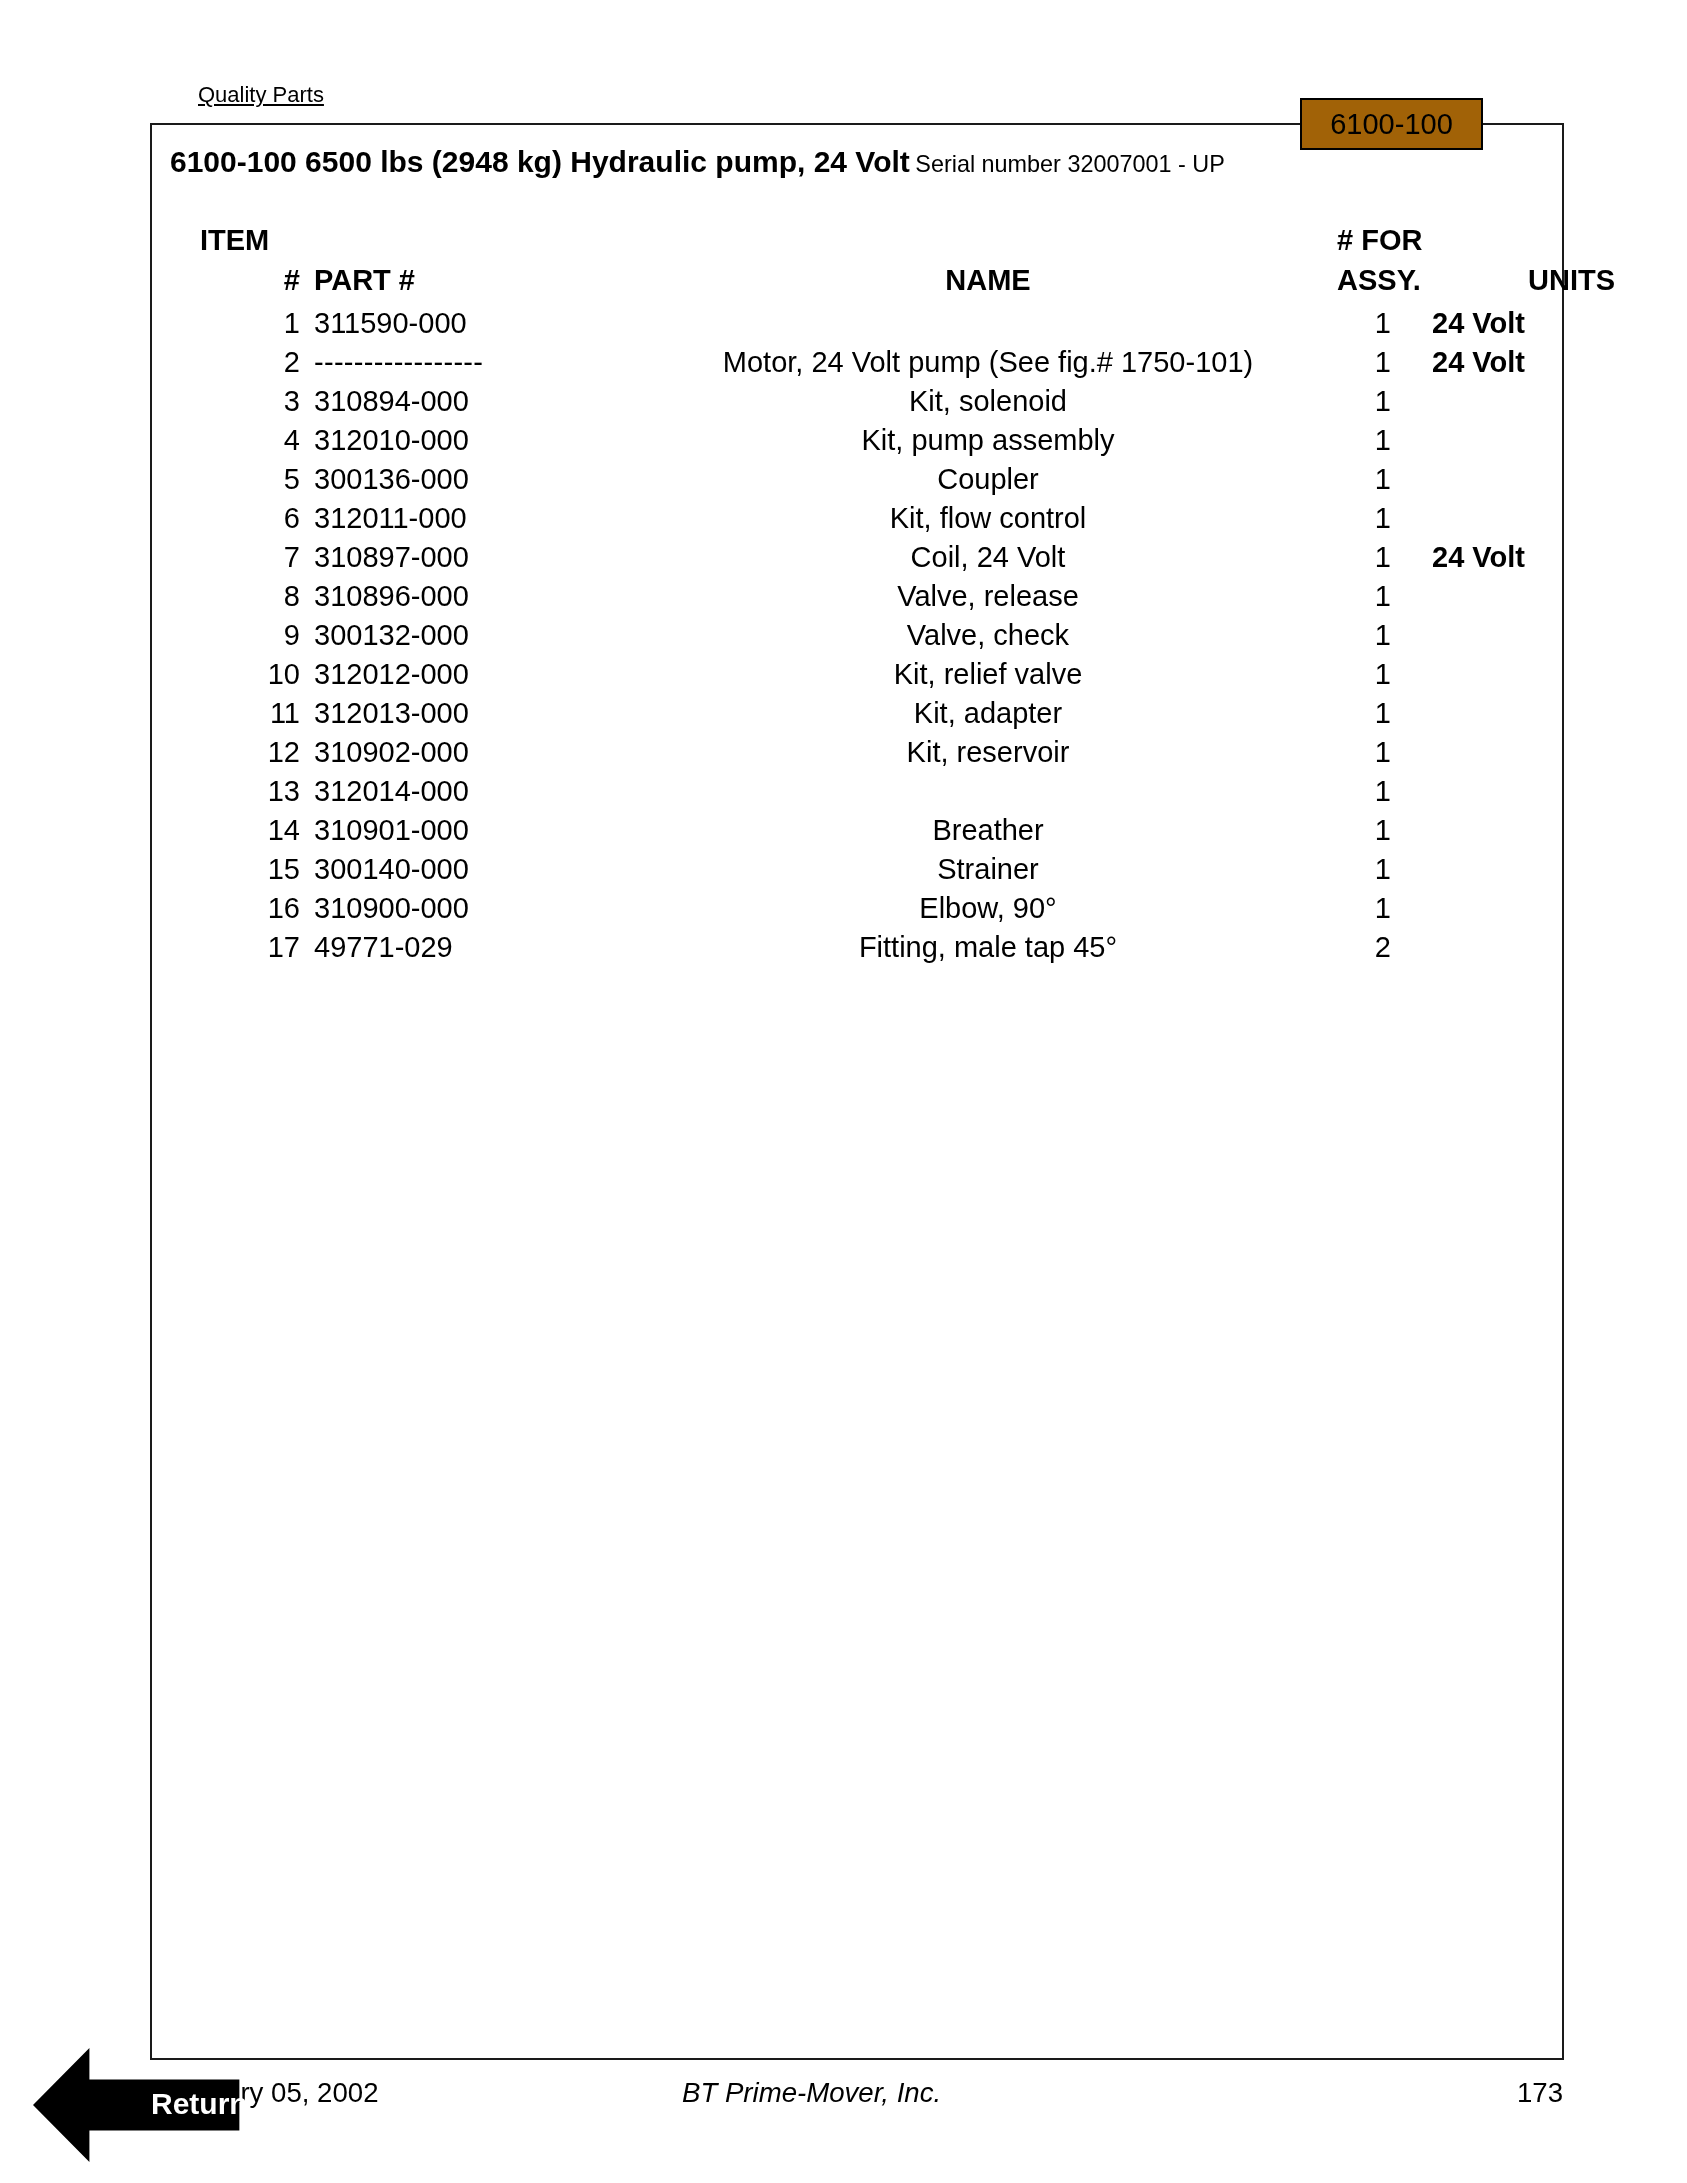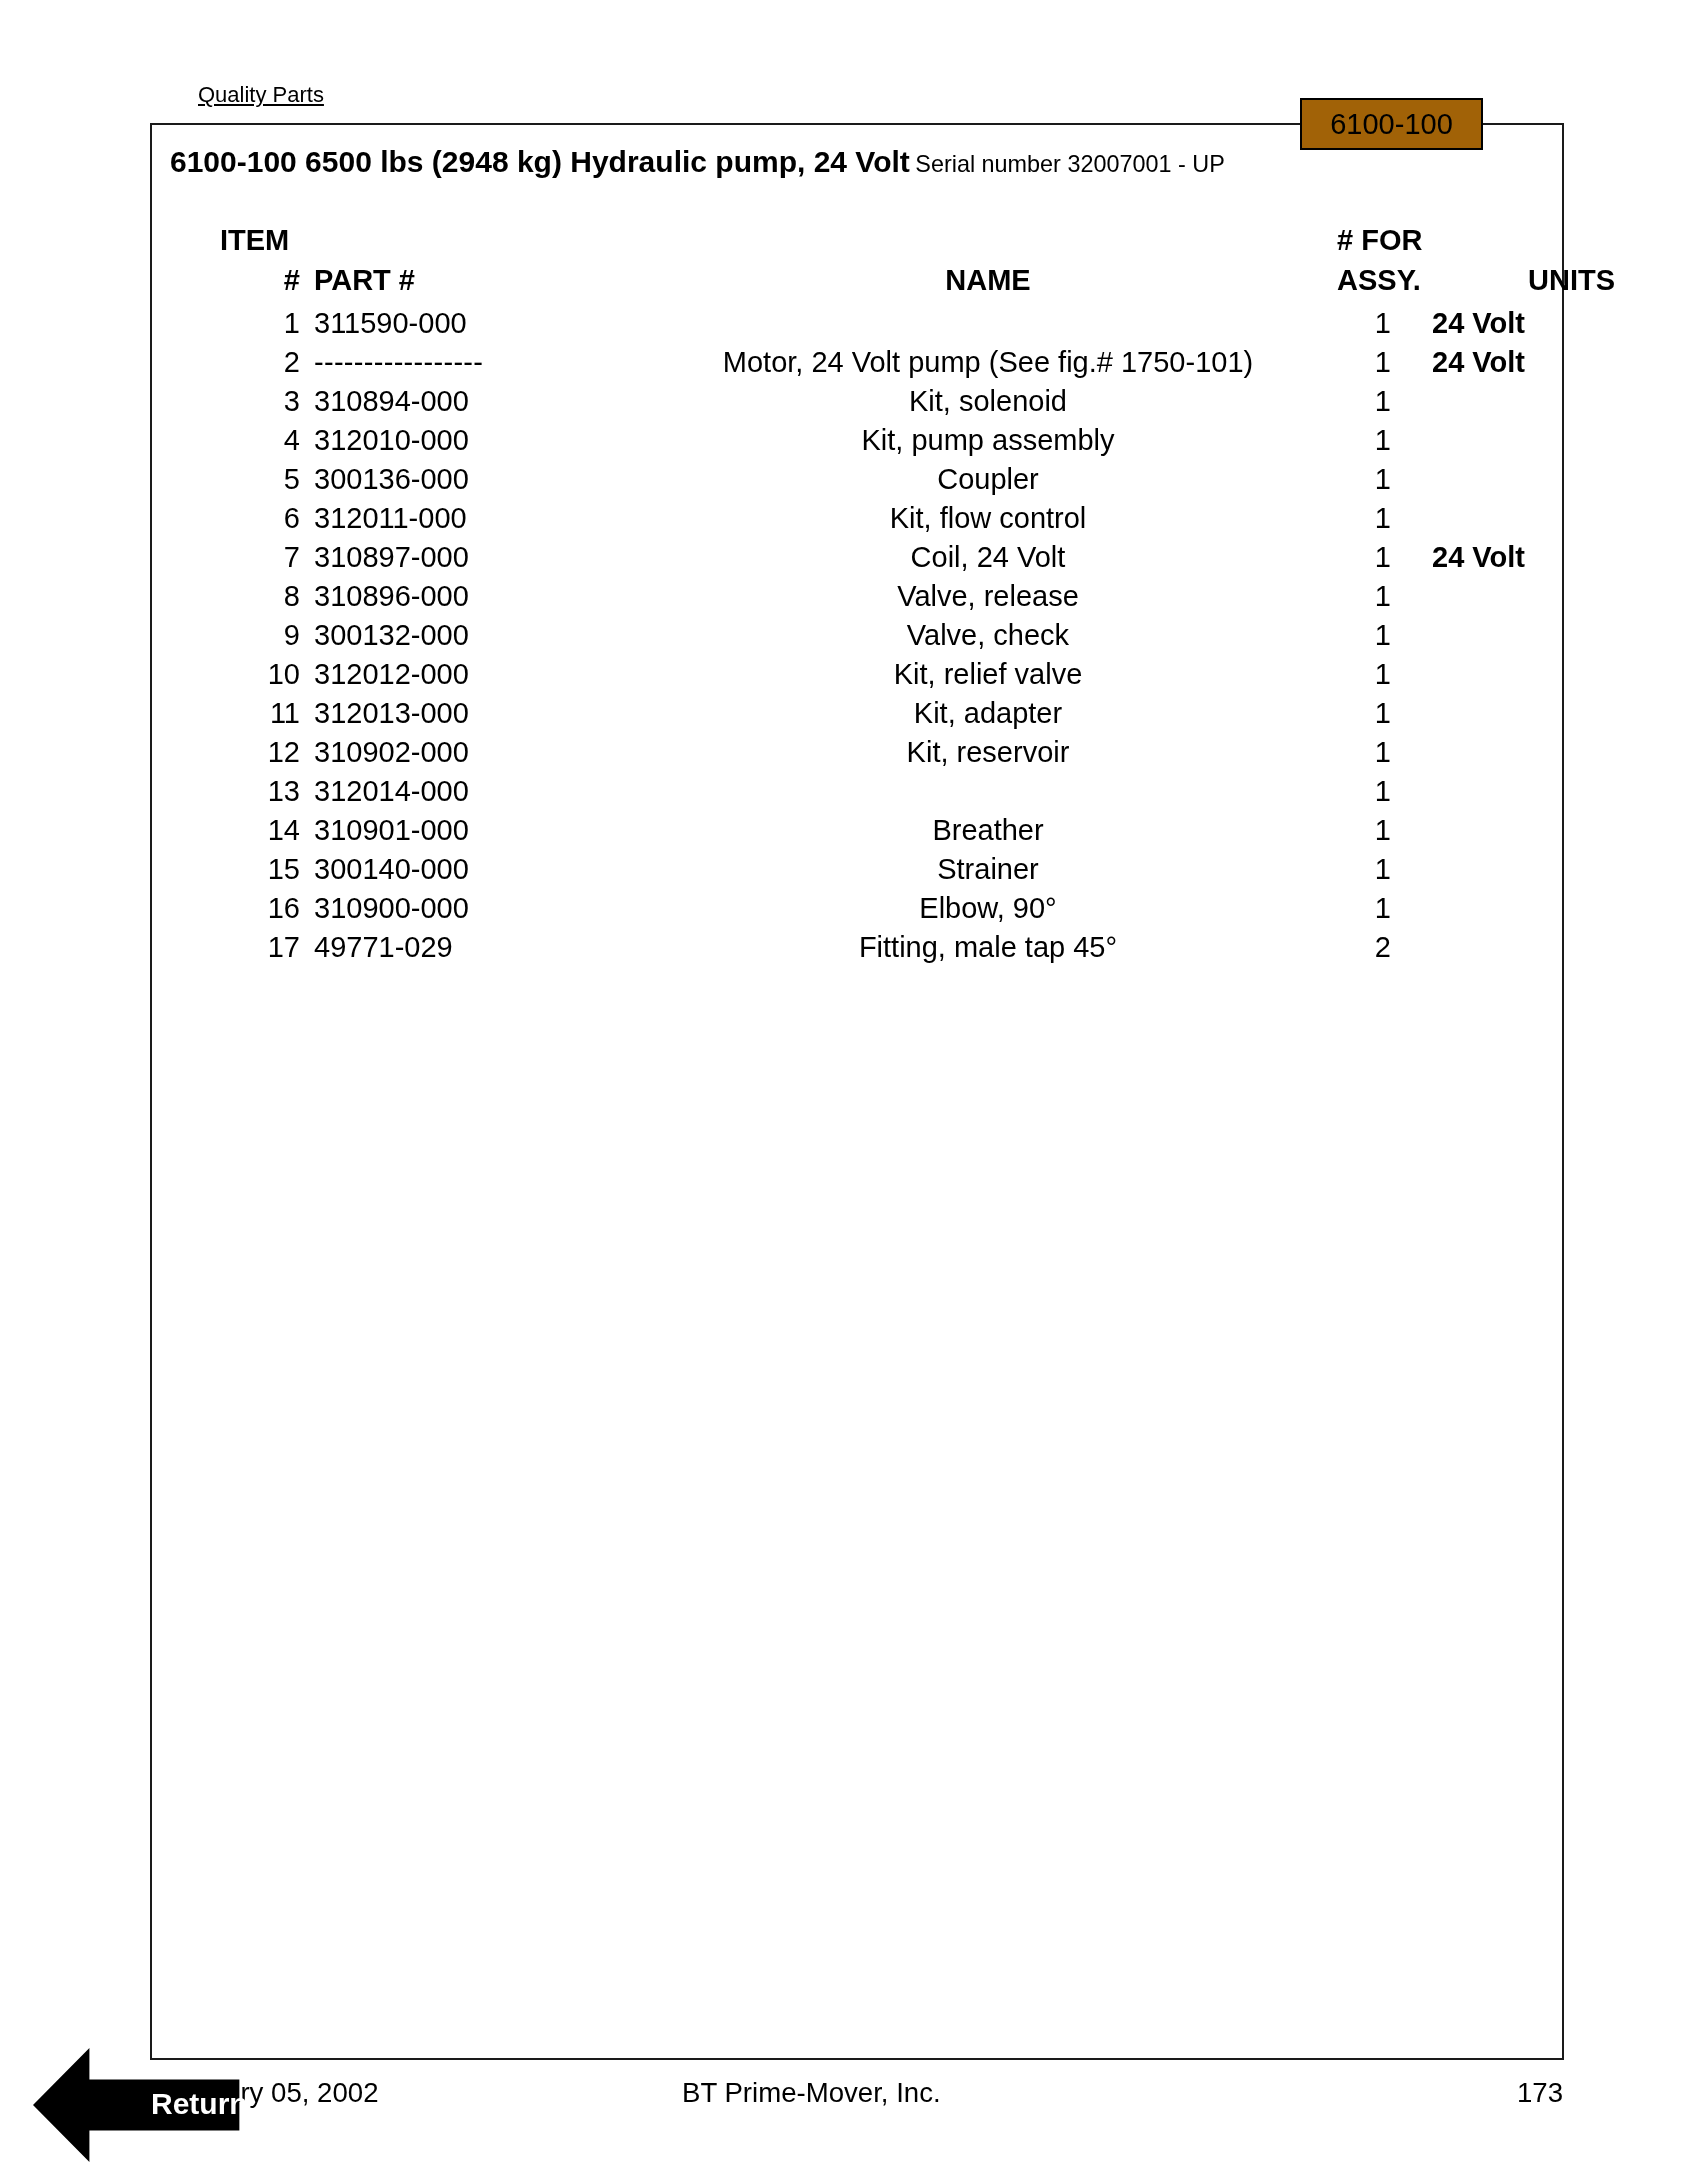--- a/index.html
+++ b/index.html
@@ -103,21 +103,21 @@
   .c-name  { left: 535px; width: 606px; text-align: center;  }
   .c-assy  { left: 1020px; width: 221px; text-align: right; }
   .c-units { left: 1282px; width: 207px; text-align: left; font-weight: bold; }
 
   
   .hdr .c-item, .hdr .c-part, .hdr .c-name,
   .hdr .c-assy, .hdr .c-units {
     font-weight: bold;
     font-size: 29px;
   }
-  .hdr-row-1 .c-item { left: 50px; width: 124px; text-align: left; margin-left: 20px; }
+  .hdr-row-1 .c-item { left: 50px; width: 124px; text-align: left; }
   .hdr-row-1 .c-assy { left: 1187px; width: 221px; text-align: left; }
   .hdr-row-2 .c-item { left: 55px; width: 95px; text-align: right; }
   .hdr-row-2 .c-part { left: 164px; }
   .hdr-row-2 .c-assy { left: 1187px; width: 221px; text-align: left; }
   .hdr-row-2 .c-units { left: 1378px; width: 207px; text-align: left; }
 
   .name-bold { font-weight: bold; }
   .name-link { color: #000000; }
   .dashes { letter-spacing: 0.3px; }
 
@@ -130,20 +130,21 @@
     line-height: 33px;
     white-space: nowrap;
   }
   #footer-company {
     position: absolute;
     left: 682px;
     top: 2076px;
     font-size: 27.6px;
     line-height: 33px;
     white-space: nowrap;
+    font-style: italic;
   }
   #footer-page {
     position: absolute;
     left: 1480px;
     top: 2076px;
     width: 83px;
     text-align: right;
     font-size: 27.6px;
     line-height: 33px;
   }

